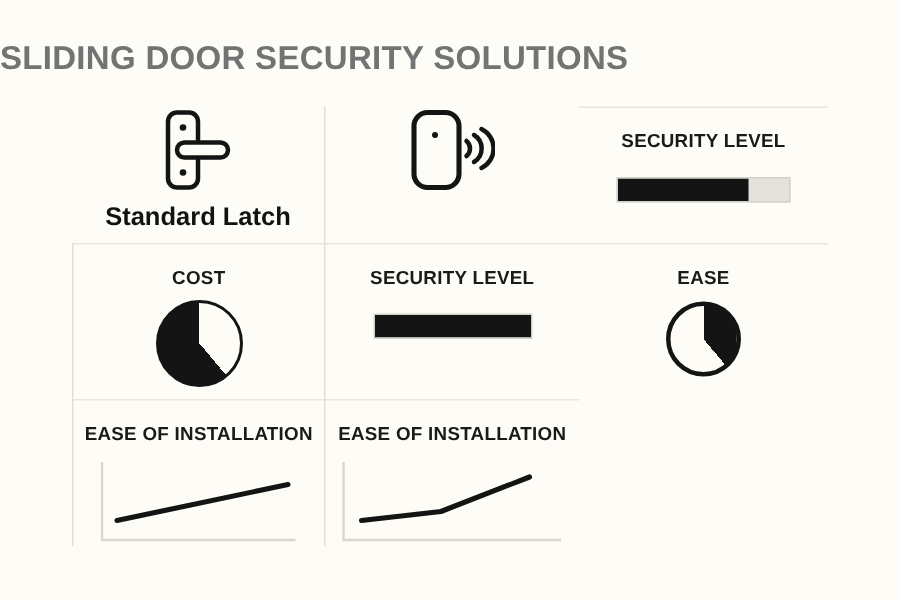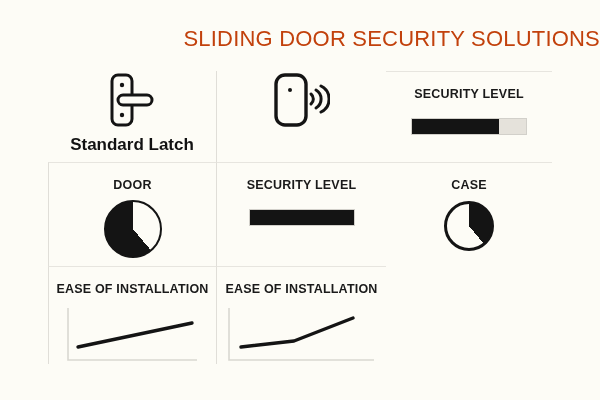--- a/index.html
+++ b/index.html
@@ -7,25 +7,25 @@
     width:600px;height:400px;overflow:hidden;
     background:#FDFCF6;
     font-family:"Liberation Sans", sans-serif;
     color:#141414;
     -webkit-font-smoothing:antialiased;
   }
   .stage{position:relative;width:600px;height:400px;}
 
   .title{
     padding-top:26px;
-    text-align:right;
+    text-align:left;
     font-size:22px;
-    font-weight:normal;
+    font-weight:bold;
     letter-spacing:.2px;
-    color:#c2410c;
+    color:#737373;
   }
 
   .grid{
     width:504px;
     margin:19px auto 0;
     display:grid;
     grid-template-columns:168px 170px 166px;
     grid-template-rows:91px 104px 98px;
   }
   .cell{
@@ -106,33 +106,33 @@
     </div>
 
     <div class="cell c1 r2">
       <div class="metric-label">SECURITY LEVEL</div>
       <div class="bar-track w1">
         <div class="bar-fill" style="width: 76%;"></div>
       </div>
     </div>
 
     <div class="cell c2 r2">
-      <div class="metric-label">DOOR</div>
+      <div class="metric-label">COST</div>
       <div class="pie pie-cost" style="background: conic-gradient(rgb(253, 252, 246) 0deg, rgb(253, 252, 246) 140deg, rgb(20, 20, 20) 140deg, rgb(20, 20, 20) 360deg);"></div>
     </div>
 
     <div class="cell c3 r2">
       <div class="metric-label">SECURITY LEVEL</div>
       <div class="bar-track w2">
         <div class="bar-fill" style="width: 100%;"></div>
       </div>
     </div>
 
     <div class="cell c1 r3">
-      <div class="metric-label">CASE</div>
+      <div class="metric-label">EASE</div>
       <div class="pie pie-case" style="background: conic-gradient(rgb(20, 20, 20) 0deg, rgb(20, 20, 20) 140deg, rgb(253, 252, 246) 140deg, rgb(253, 252, 246) 360deg);"></div>
     </div>
 
     <div class="cell c2 r3">
       <div class="metric-label">EASE OF INSTALLATION</div>
       <div class="chart">
         <svg width="132" height="56" viewBox="0 0 132 56">
           <polyline class="axis" points="1,2 1,54 130,54"></polyline>
           <polyline class="dline" points="11,41 125,17"></polyline>
         </svg>

